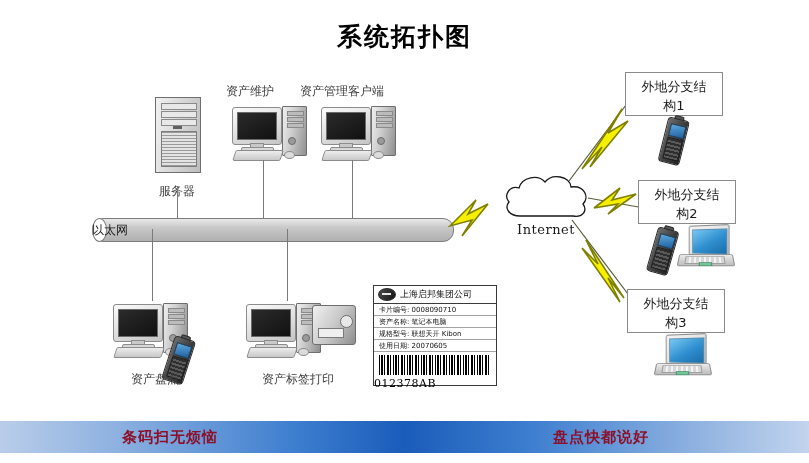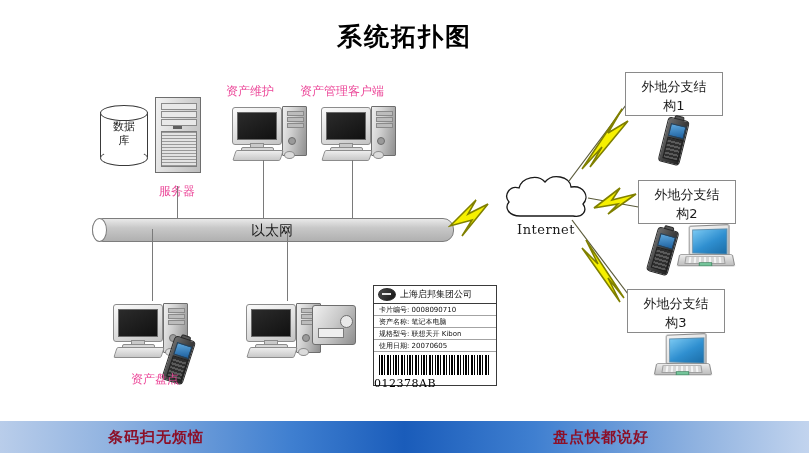--- a/index.html
+++ b/index.html
@@ -27,21 +27,21 @@
     font-weight: bold;
     font-size: 25px;
     letter-spacing: 2px;
     color: #000000;
   }
 
   
   .cn-label {
     font-family: "DejaVu Sans", sans-serif;
     font-size: 12px;
-    color: #ec4899;
+    color: #404040;
     text-align: center;
     line-height: 15px;
     white-space: nowrap;
   }
 
   
   #db-wrap { left: 100px; top: 105px; width: 48px; height: 60px; }
   .cyl-body {
     position: absolute; left: 0; top: 7px; width: 46px; height: 45px;
     border-left: 1px solid #3a3a3a; border-right: 1px solid #3a3a3a;
@@ -209,23 +209,23 @@
     border: 1px solid #7d7d7d;
     border-radius: 11px;
   }
   #eth-cap {
     left: 92px; top: 218px; width: 13px; height: 22px;
     border: 1px solid #7d7d7d; border-radius: 50%;
     background: #ffffff;
   }
   #eth-label {
     left: 92px; top: 222px; width: 360px;
-    text-align: center;
+    text-align: left;
     font-family: Liberation Mono, monospace;
-    font-size: 14px;
+    font-size: 12px;
     color: #1a1a1a;
   }
 
   
   .vline { background: #7a7a7a; width: 1px; }
   .hline { background: #7a7a7a; height: 1px; }
 
   
   #cloud { left: 500px; top: 172px; width: 92px; height: 52px; }
   #cloud svg { display: block; }
@@ -321,39 +321,30 @@
   }
   .footer-text {
     position: absolute; top: 7px;
     font-family: "DejaVu Sans", sans-serif;
     font-size: 15px;
     font-weight: bold;
     color: #8c1028;
     letter-spacing: 1px;
     white-space: nowrap;
   }
-  #footer-left { left: 108px; }
+  #footer-left { left: 122px; }
   #footer-right { left: 553px; }
 </style>
 </head>
 <body>
 
 <div id="stage">
 
   <div class="abs" id="title">系统拓扑图</div>
 
-  <div class="abs" id="db-wrap">
-    <div class="cyl-body"></div>
-    <div class="cyl-bot"></div>
-    <div class="cyl-top"></div>
-    <div id="db-text">
-      <div>数据</div>
-      <div>库</div>
-    </div>
-  </div>
 
   <div class="abs" id="server-wrap">
     <div class="srv-case">
       <div class="srv-bay" style="top:5px"></div>
       <div class="srv-bay" style="top:13px"></div>
       <div class="srv-bay" style="top:21px"></div>
       <div class="srv-led"></div>
       <div class="srv-grill"></div>
     </div>
   </div>
@@ -523,20 +514,21 @@
     <div class="mon-foot"></div>
     <div class="kbd"></div>
     <div class="mouse"></div>
   </div>
   <div class="abs" id="printer">
     <div class="prn-body">
       <div class="prn-eye"></div>
       <div class="prn-slot"></div>
     </div>
   </div>
+  <div class="abs cn-label" style="left:228px; top:372px; width:140px;">资产标签打印</div>
 
   <div class="abs" id="asset-card">
     <div id="card-head">
       <div id="card-logo"></div>
       <div id="card-company">上海启邦集团公司</div>
     </div>
     <div class="card-row">卡片编号: 0008090710</div>
     <div class="card-row">资产名称: 笔记本电脑</div>
     <div class="card-row">规格型号: 联想天开 Kibon</div>
     <div class="card-row">使用日期: 20070605</div>

